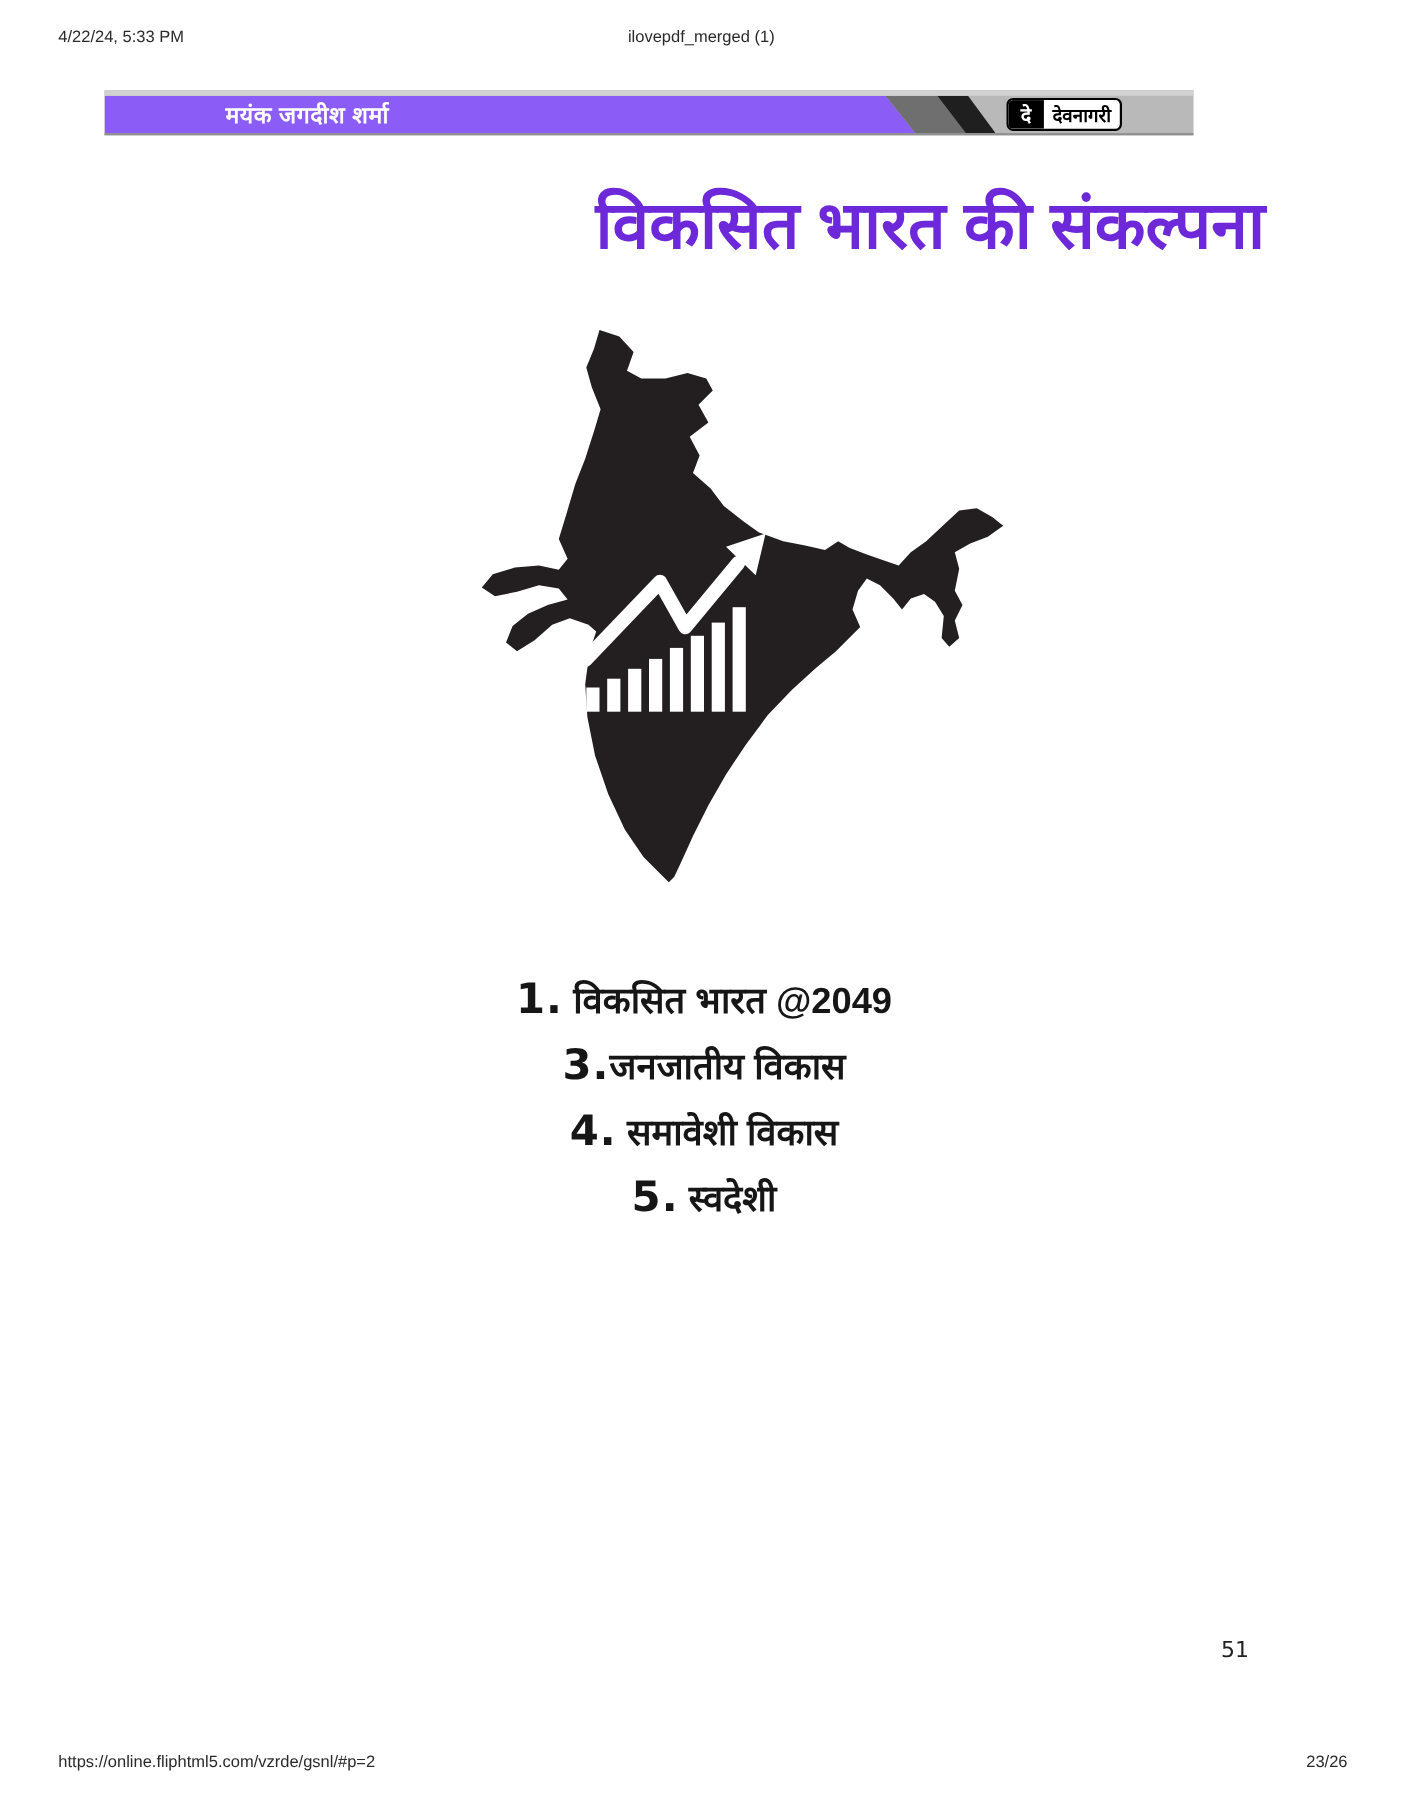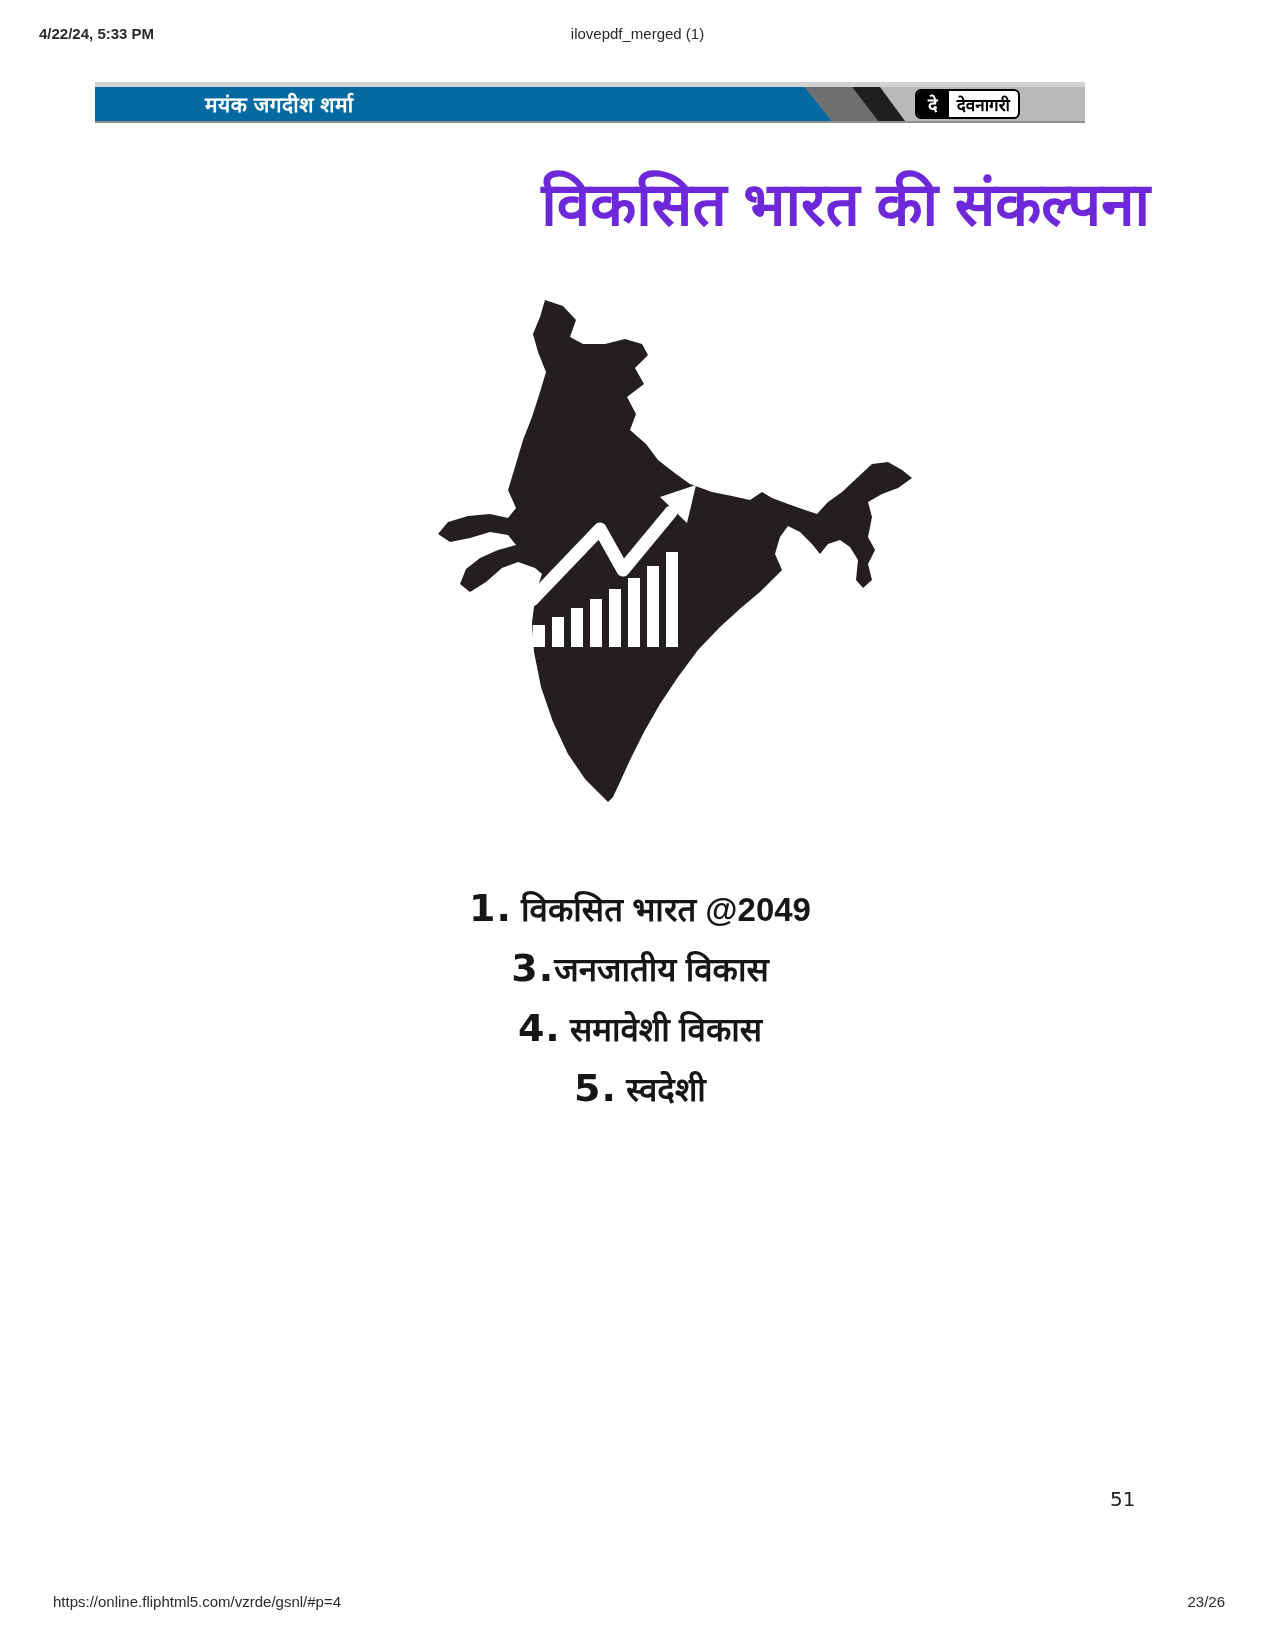--- a/index.html
+++ b/index.html
@@ -6,40 +6,40 @@
   html, body { background: #ffffff; }
   body {
     width: 1275px; height: 1650px;
     position: relative;
     font-family: "Liberation Sans", sans-serif;
     color: #1a1a1a;
     overflow: hidden;
   }
   
   .print-meta { position: absolute; font-size: 15px; color: #2a2a2a; }
-  .pm-ts   { top: 25px; left: 39px; font-weight: bold; }
+  .pm-ts   { top: 25px; left: 53px; }
   .pm-title{ top: 25px; left: 0; right: 0; text-align: center; }
   .pf-url  { top: 1593px; left: 53px; }
   .pf-ind  { top: 1593px; right: 50px; text-align: right; }
 
   
   .banner {
     position: absolute; left: 95px; top: 82px;
     width: 990px; height: 41px;
     background: #b9b9b9;
     border-bottom: 2px solid #8f8f8f;
   }
   .banner-top-strip {
     position: absolute; top: 0; left: 0; right: 0; height: 5px;
     background: #d2d2d2;
   }
   .banner-row { position: absolute; top: 5px; left: 0; right: 0; bottom: 0; }
   .banner-black {
     position: absolute; top: 0; bottom: 0; left: 0; width: 737px;
-    background: #0369a1;
+    background: #8b5cf6;
     clip-path: polygon(0 0, 710px 0, 737px 100%, 0 100%);
     display: flex; align-items: center;
   }
   .author-name {
     position: absolute; left: 110px; top: 50%; transform: translateY(-50%);
     color: #ffffff; font-size: 21px; font-weight: bold; letter-spacing: .5px;
     white-space: nowrap;
   }
   .stripe { position: absolute; top: 0; bottom: 0; }
   .stripe-gray {
@@ -156,14 +156,14 @@
 
 <ul class="vision-list">
   <li><span class="num">1.</span><span> विकसित भारत @2049</span></li>
   <li><span class="num">3.</span><span>जनजातीय विकास</span></li>
   <li><span class="num">4.</span><span> समावेशी विकास</span></li>
   <li><span class="num">5.</span><span> स्वदेशी</span></li>
 </ul>
 
 <div class="page-num">51</div>
 
-<span class="print-meta pf-url">https://online.fliphtml5.com/vzrde/gsnl/#p=4</span>
+<span class="print-meta pf-url">https://online.fliphtml5.com/vzrde/gsnl/#p=2</span>
 <span class="print-meta pf-ind">23/26</span>
 
 </body></html>

